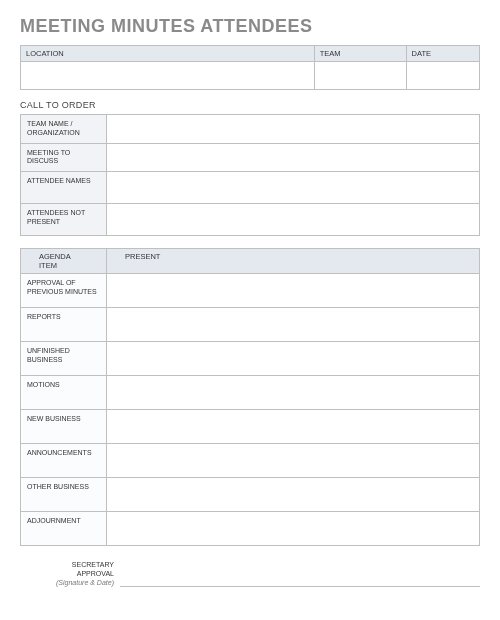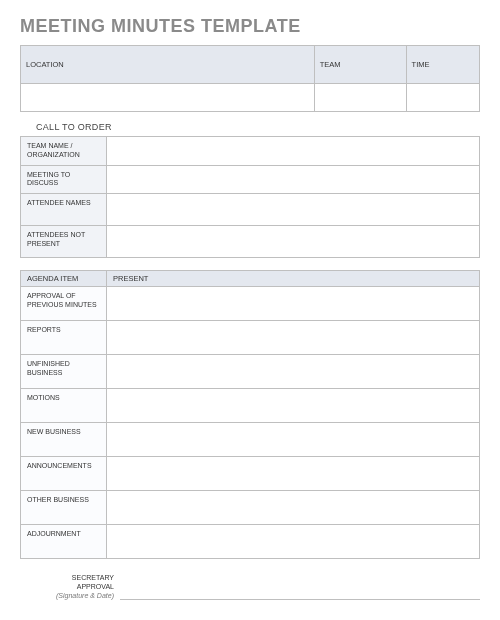--- a/index.html
+++ b/index.html
@@ -26,49 +26,49 @@
   .tbl td, .tbl th {
     border: 0.5px solid #bfbfbf;
     vertical-align: top;
     text-align: left;
   }
   .hdr {
     background: #e4e8ef;
     font-weight: normal;
     font-size: 7.5px;
     color: #333;
-    padding: 14px 5px;
+    padding: 3px 5px;
     text-align: center;
   }
   .hdr-left { text-align: left; }
   .empty-cell { height: 28px; }
   .section-head {
     font-size: 9px;
     letter-spacing: 0.3px;
-    margin: 10px 0 4px 16px;
+    margin: 10px 0 4px 0;
     color: #444;
   }
   .label-cell {
     width: 86px;
     background: #f1f3f7;
     font-size: 7px;
     color: #333;
     padding: 5px 6px;
     line-height: 1.25;
   }
   .value-cell {
     padding: 4px;
     min-height: 26px;
   }
   .row-h td { height: 26px; }
   .row-lg td { height: 32px; }
   .agenda-hdr td {
     background: #e4e8ef;
     font-size: 7.5px;
-    padding: 3px 6px;
+    padding: 3px 18px;
   }
   .agenda-label {
     width: 86px;
     background: #fbfcfe;
     font-size: 7px;
     padding: 5px 6px;
     line-height: 1.25;
   }
   .agenda-row td { height: 34px; vertical-align: top; }
   .sig-block {
@@ -92,28 +92,28 @@
     border-bottom: 0.5px solid #bfbfbf;
     height: 14px;
   }
   .loc-col { width: 64%; }
   .date-col { width: 20%; }
   .time-col { width: 16%; }
 </style>
 </head>
 <body>
 
-<div class="title">MEETING MINUTES TEMPLATE</div>
+<div class="title">MEETING MINUTES ATTENDEES</div>
 
 <table class="tbl">
   <tbody>
       <tr>
     <td class="hdr hdr-left loc-col">LOCATION</td>
     <td class="hdr date-col">TEAM</td>
-    <td class="hdr time-col">TIME</td>
+    <td class="hdr time-col">DATE</td>
   </tr>
   <tr>
     <td class="empty-cell"></td>
     <td class="empty-cell"></td>
     <td class="empty-cell"></td>
   </tr>
 </tbody>
   </table>
 
 <div class="section-head">CALL TO ORDER</div>

